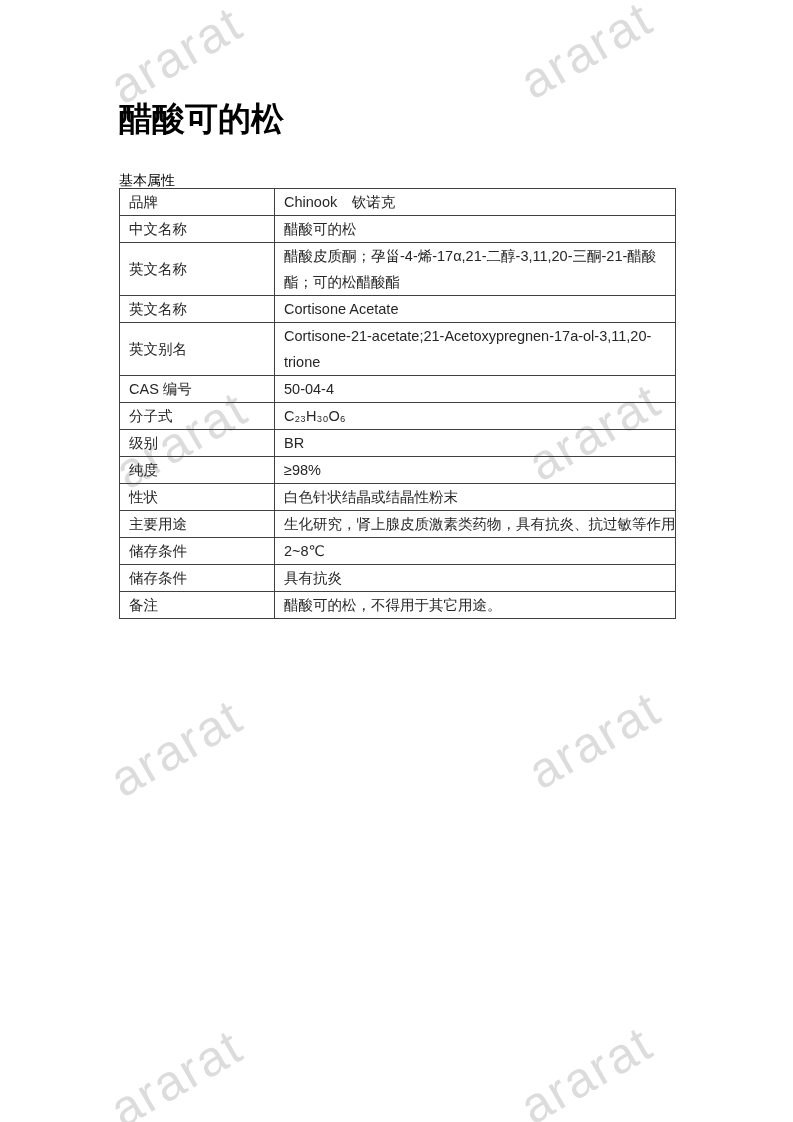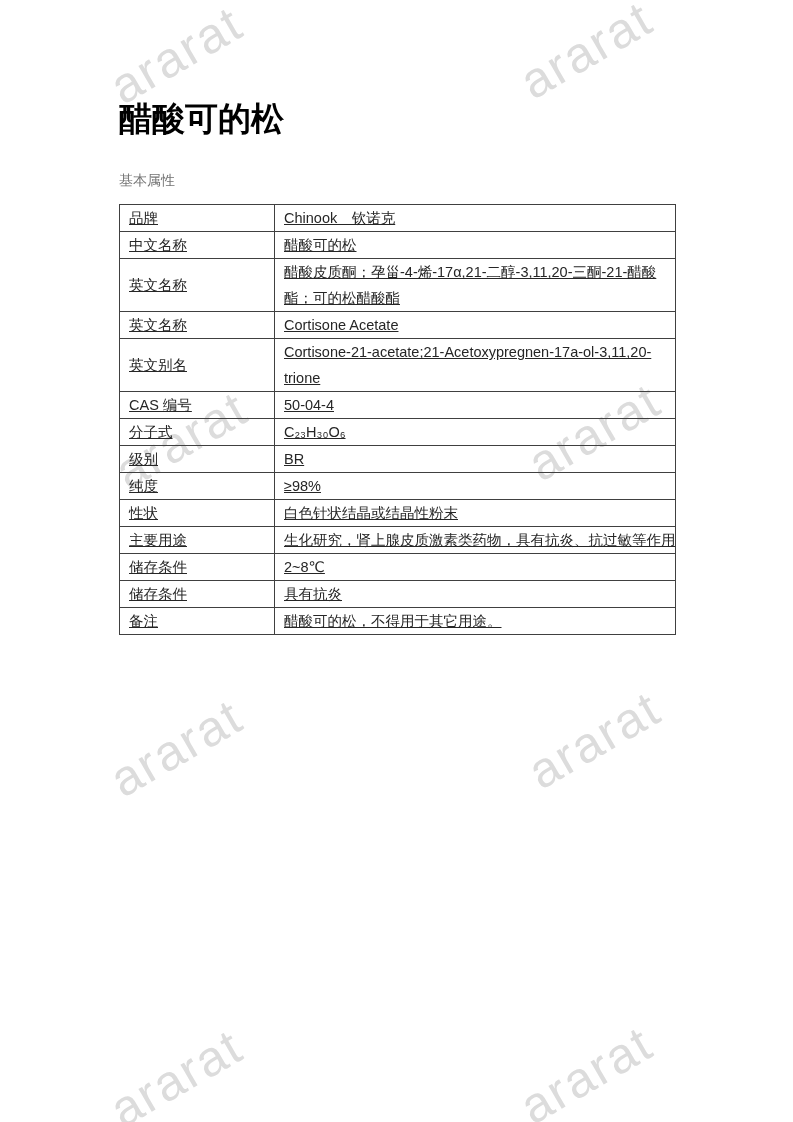--- a/index.html
+++ b/index.html
@@ -48,30 +48,29 @@
     margin: 0;
     font-size: 33px;
     font-weight: 700;
     color: #000000;
     line-height: 1.2;
   }
   .section-heading {
     margin: 33px 0 0 0;
     font-size: 14px;
     font-weight: 400;
-    color: #737373;
+    color: #000000;
     line-height: 1.2;
   }
   table.props {
-    margin-top: 16px;
+    margin-top: 0;
     width: 557px;
     border-collapse: collapse;
     table-layout: fixed;
     background: transparent;
-    text-decoration: underline;
   }
   table.props td {
     border: 1px solid #404040;
     font-size: 14.5px;
     line-height: 26px;
     padding: 0 9px;
     vertical-align: middle;
     background: transparent;
     overflow: hidden;
   }

